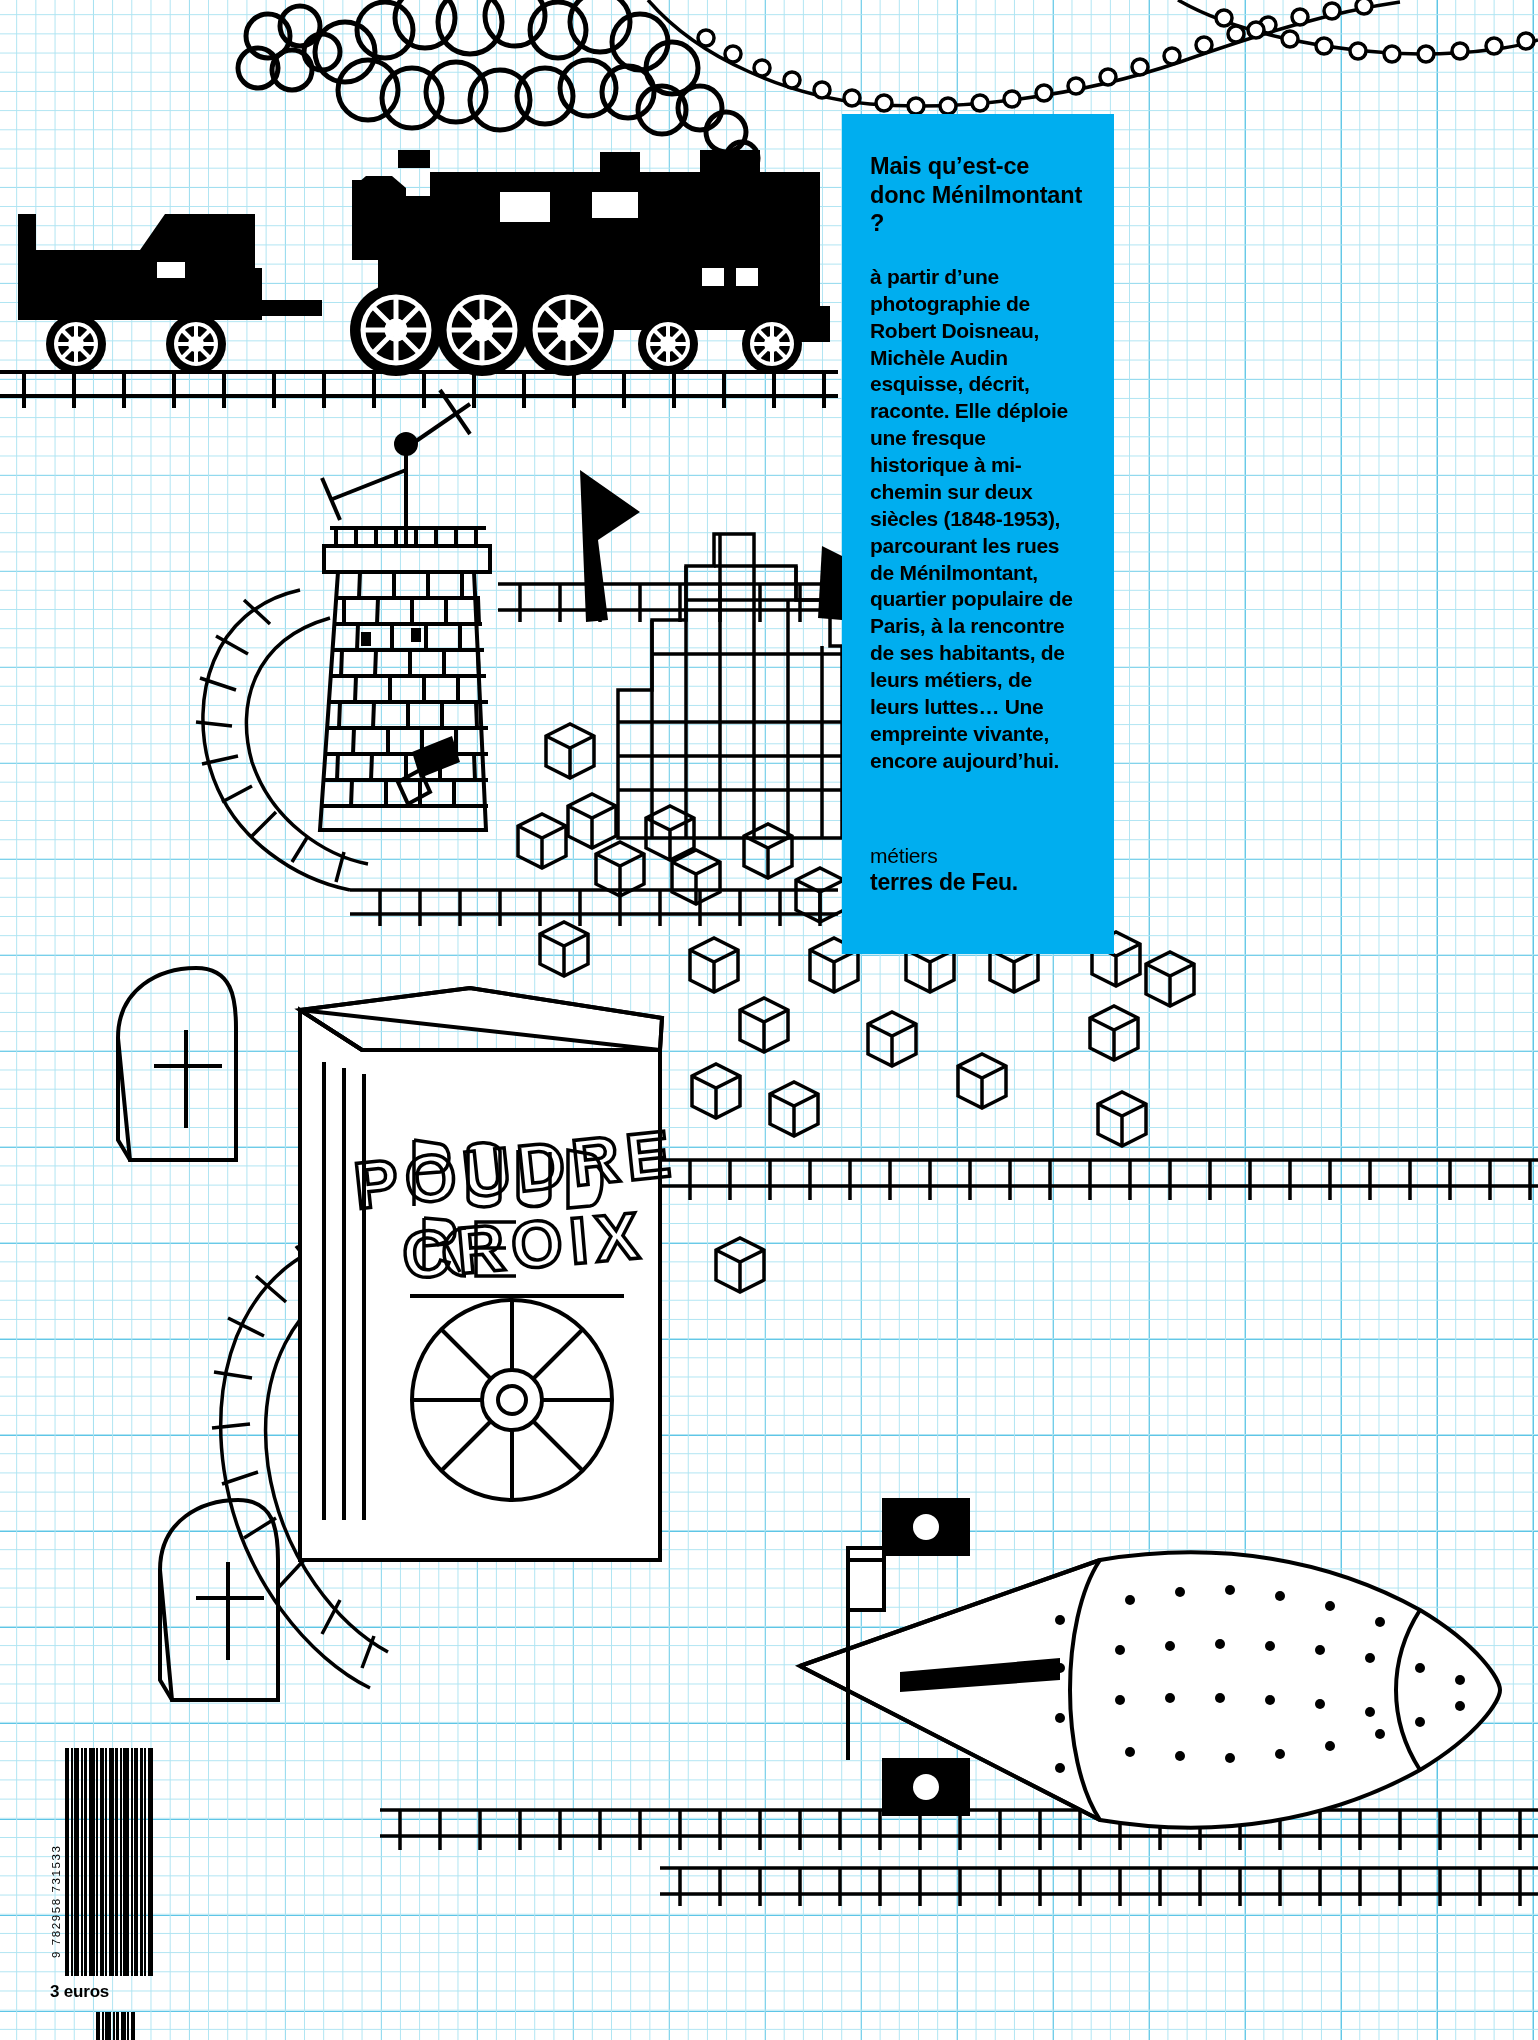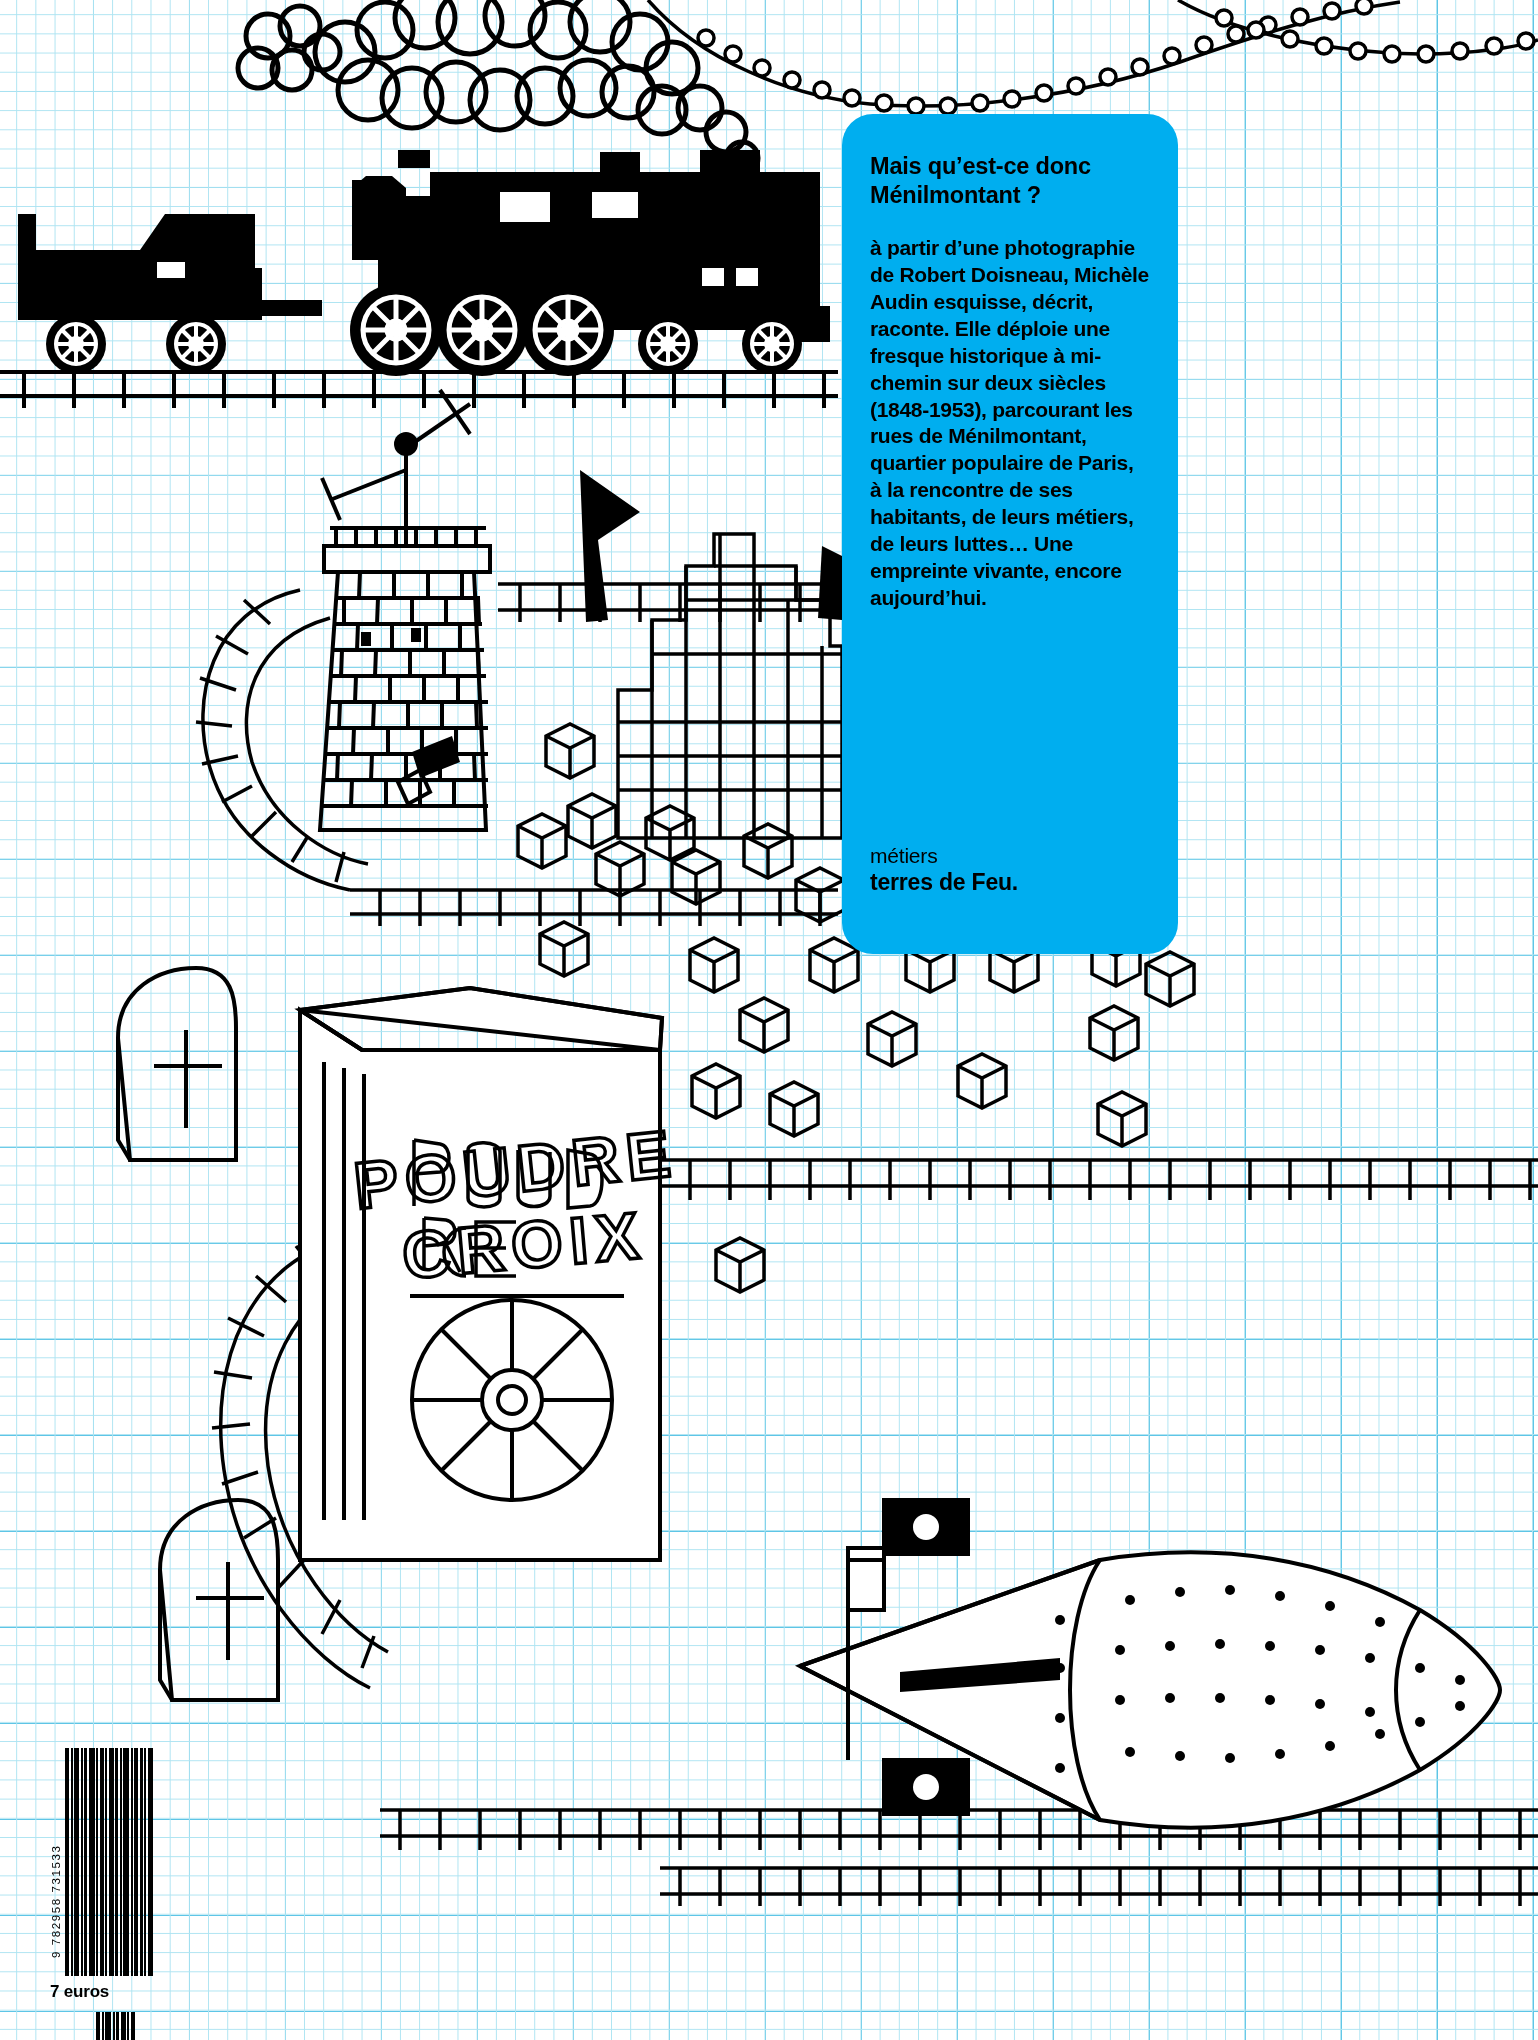--- a/index.html
+++ b/index.html
@@ -39,26 +39,25 @@
     position: absolute;
     inset: 0;
     width: 1538px;
     height: 2040px;
   }
   
   .blue-panel {
     position: absolute;
     left: 842px;
     top: 114px;
-    width: 336px;
+    width: 272px;
     height: 840px;
     background: #00AEEF;
     box-sizing: border-box;
     padding: 38px 28px 20px 28px;
-    border-radius: 31px;
   }
   .panel-title {
     font-size: 23.5px;
     font-weight: bold;
     line-height: 1.22;
     color: #000;
     letter-spacing: -0.2px;
     margin: 0 0 26px 0;
   }
   .panel-quote {
@@ -639,21 +638,21 @@
           <i style="width:3px"></i>
           <i style="width:2px"></i>
         <i style="width:6px"></i>
           <i style="width:2px"></i>
           <i style="width:4px"></i>
         <i style="width:3px"></i>
           <i style="width:2px"></i>
           <i style="width:5px"></i>
       </div>
     </div>
-    <div class="price">7 euros</div>
+    <div class="price">3 euros</div>
   </div>
 
   <div class="bottom-bars">
     <i style="width:4px"></i>
       <i style="width:2px"></i>
       <i style="width:6px"></i>
     <i style="width:2px"></i>
       <i style="width:3px"></i>
       <i style="width:5px"></i>
     <i style="width:2px"></i>

